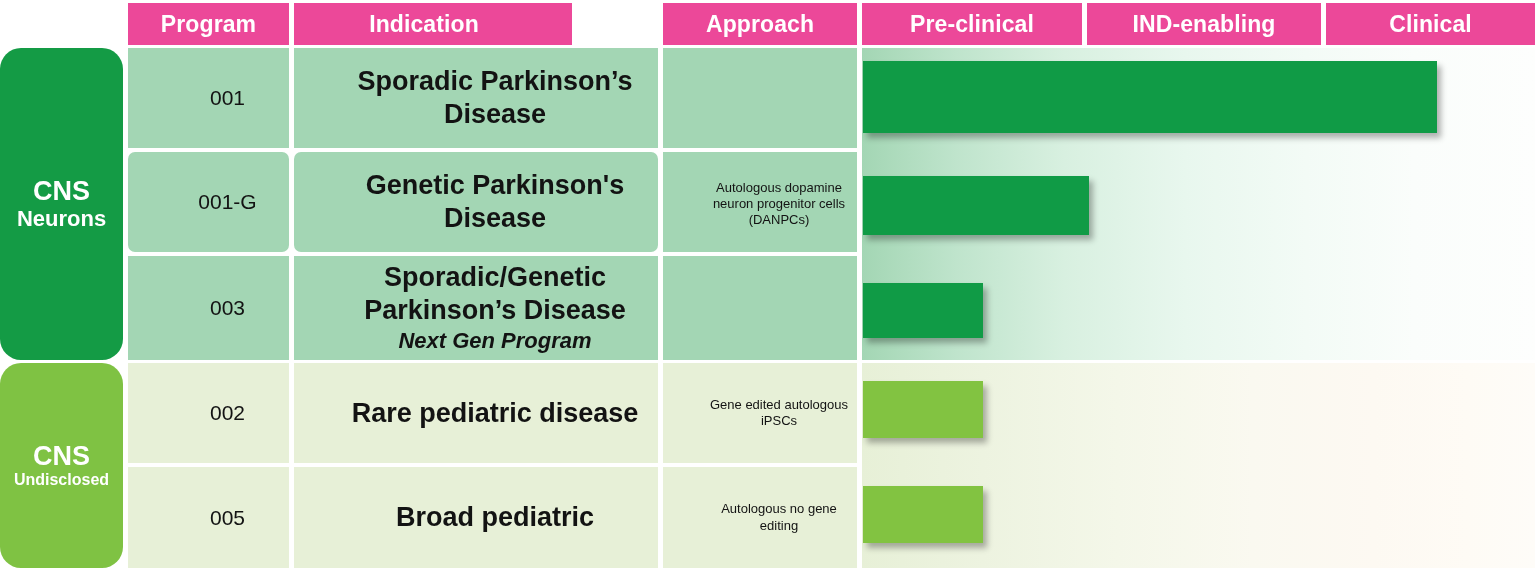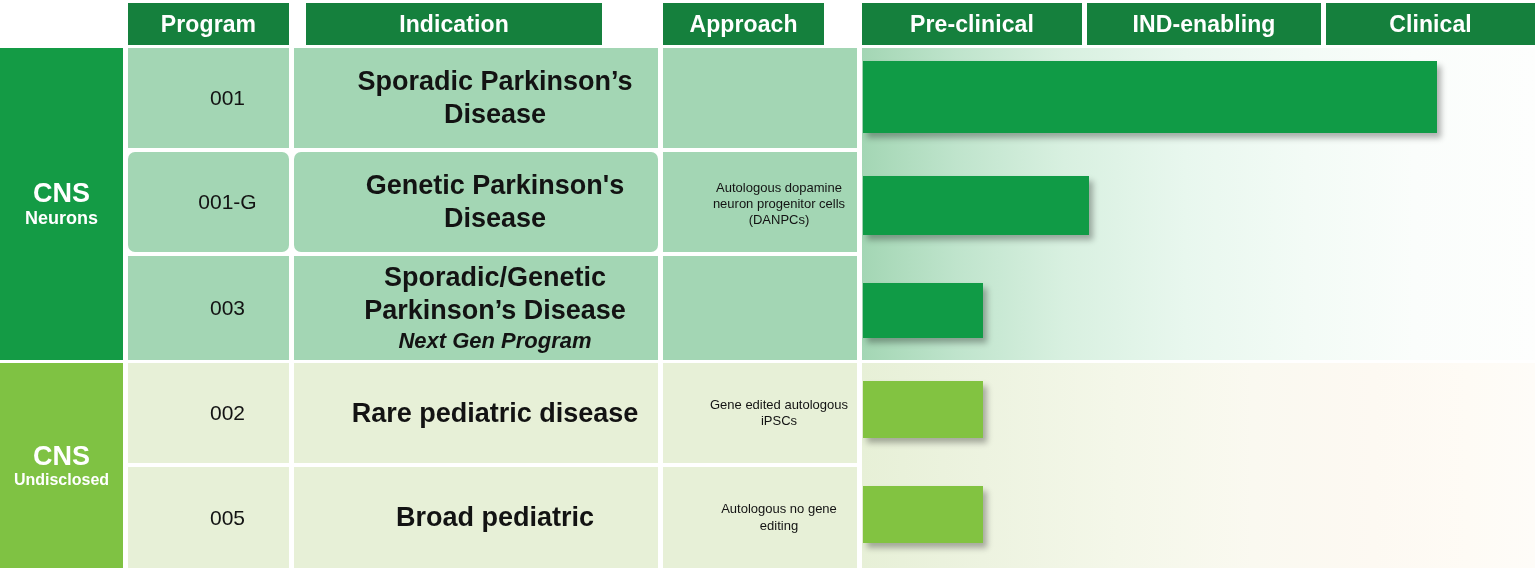--- a/index.html
+++ b/index.html
@@ -19,69 +19,70 @@
     width: 1535px;
     height: 568px;
     background: #ffffff;
   }
 
   
   .hdr {
     position: absolute;
     top: 3px;
     height: 42px;
-    background: #15803d;
+    background: #ec4899;
     color: #ffffff;
     font-size: 23px;
     font-weight: bold;
     display: flex;
     align-items: center;
     justify-content: center;
     letter-spacing: 0.1px;
     box-sizing: border-box;
   }
   .hdr span { display: block; line-height: 1; }
 
   .hdr-program     { left: 128px;  width: 161px; }
-  .hdr-indication  { left: 306px;  width: 296px; }
-  .hdr-approach    { left: 663px;  width: 161px; }
+  .hdr-indication  { left: 276px;  width: 296px; }
+  .hdr-approach    { left: 663px;  width: 194px; }
   .hdr-preclinical { left: 862px;  width: 220px; }
   .hdr-ind         { left: 1087px; width: 234px; }
   .hdr-clinical    { left: 1326px; width: 209px; }
 
   
   .cat {
     position: absolute;
     left: 0px;
     width: 123px;
     color: #ffffff;
     display: flex;
     flex-direction: column;
     align-items: center;
     justify-content: center;
     text-align: center;
     box-sizing: border-box;
+    border-radius: 21px;
   }
   .cat-neurons {
     top: 48px;
     height: 312px;
     background: #149B45;
   }
   .cat-undisclosed {
     top: 363px;
     height: 205px;
     background: #7FC243;
   }
   .cat-title {
     font-size: 27px;
     font-weight: bold;
     line-height: 1.05;
   }
   .cat-sub {
-    font-size: 18px;
+    font-size: 22px;
     font-weight: bold;
     line-height: 1.15;
     margin-top: 1px;
   }
   .cat-undisclosed .cat-sub { font-size: 16px; }
 
   
   .cell {
     position: absolute;
     box-sizing: border-box;

